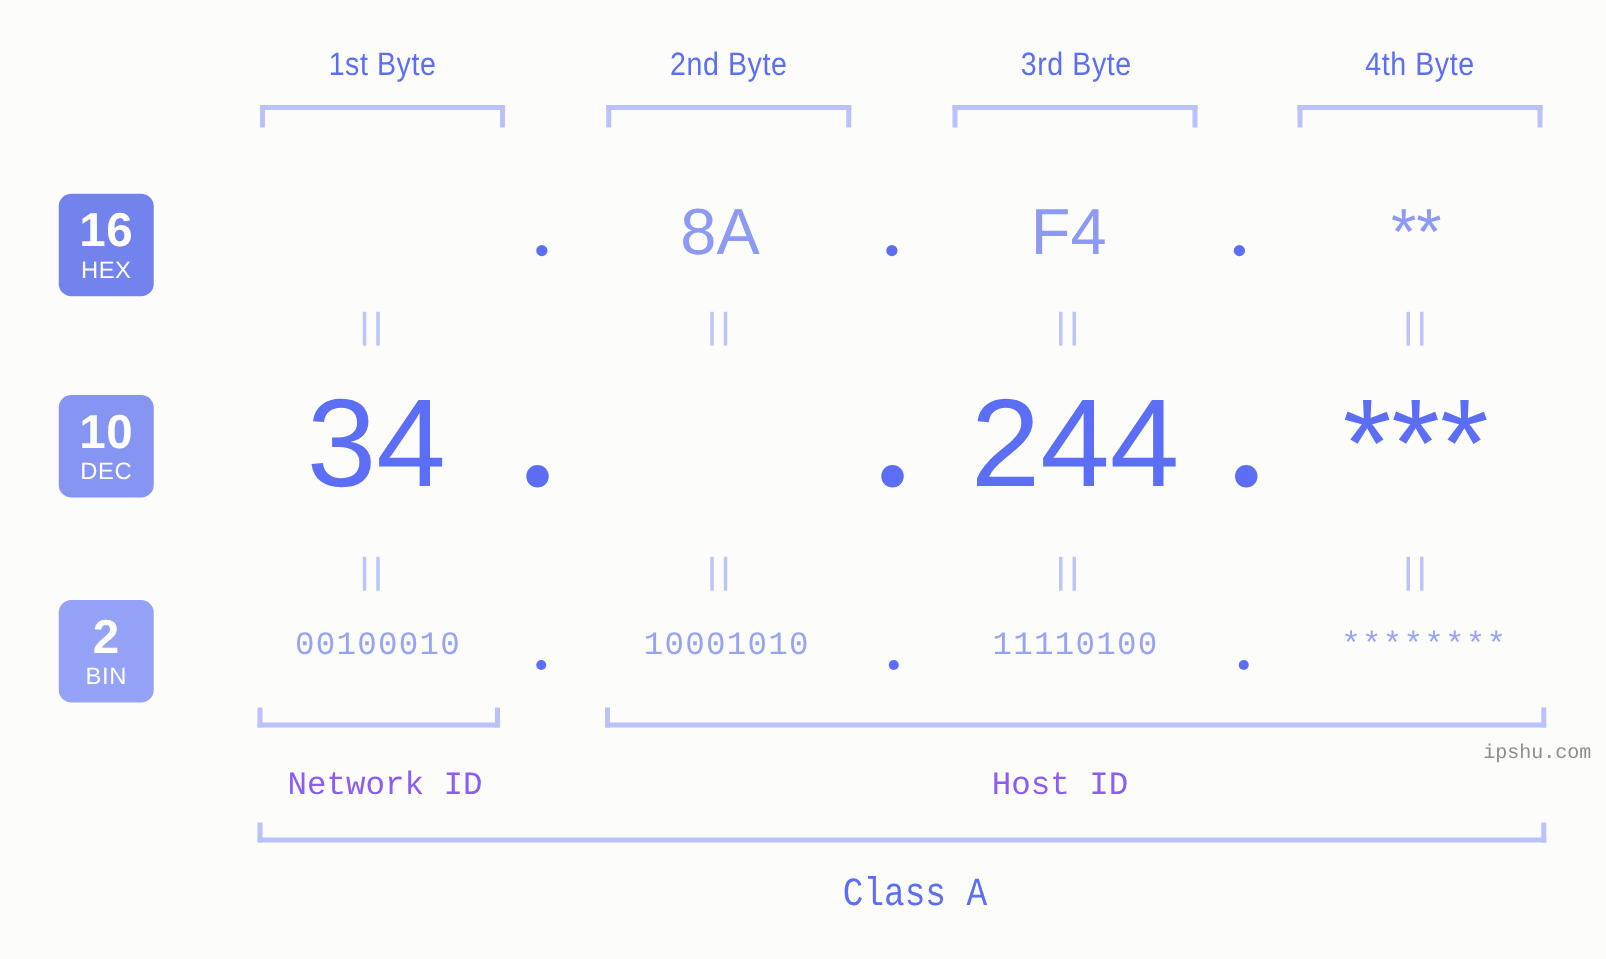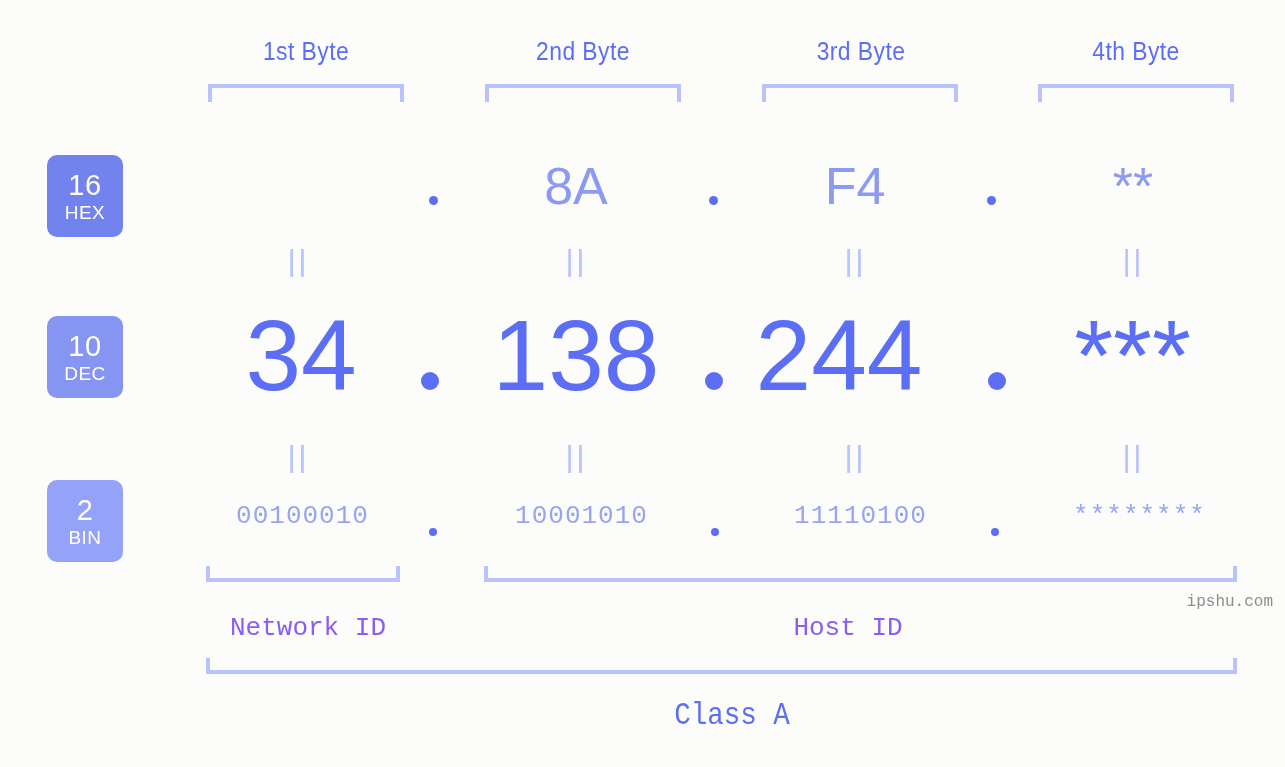--- a/index.html
+++ b/index.html
@@ -55,22 +55,22 @@
     height: 82px;
     border-radius: 10px;
     color: #ffffff;
     display: flex;
     flex-direction: column;
     align-items: center;
     justify-content: center;
     line-height: 1;
   }
   .badge .num {
-    font-size: 29px;
-    font-weight: 400;
+    font-size: 38px;
+    font-weight: 700;
     letter-spacing: 0.5px;
   }
   .badge .lbl {
     font-size: 19px;
     font-weight: 400;
     margin-top: 3px;
     letter-spacing: 0.5px;
   }
   .badge-hex { top: 155px; background: #7383ed; }
   .badge-dec { top: 316px; background: #8694f2; }
@@ -186,22 +186,21 @@
   <div class="dot dot-hex" style="left:429px; top:196px;"></div>
   <div class="dot dot-hex" style="left:709px; top:196px;"></div>
   <div class="dot dot-hex" style="left:987px; top:196px;"></div>
 
   <div class="eq" style="left:200px; top:244px; width:196px; text-align:center;">||</div>
   <div class="eq" style="left:478px; top:244px; width:196px; text-align:center;">||</div>
   <div class="eq" style="left:757px; top:244px; width:196px; text-align:center;">||</div>
   <div class="eq" style="left:1035px; top:244px; width:196px; text-align:center;">||</div>
 
   <div class="cell dec-val" style="left:196px; top:305px; width:210px;">34</div>
-  <div class="cell dec-val" style="left:456px; top:305px; width:240px;">138</div>
-  <div class="cell dec-val" style="left:719px; top:305px; width:240px;">244</div>
+  <div class="cell dec-val" style="left:740px; top:305px; width:240px;">244</div>
   <div class="cell dec-val" style="left:1025px; top:305px; width:215px;">***</div>
 
   <div class="dot dot-dec" style="left:421px; top:372px;"></div>
   <div class="dot dot-dec" style="left:705px; top:372px;"></div>
   <div class="dot dot-dec" style="left:988px; top:372px;"></div>
 
   <div class="eq" style="left:200px; top:440px; width:196px; text-align:center;">||</div>
   <div class="eq" style="left:478px; top:440px; width:196px; text-align:center;">||</div>
   <div class="eq" style="left:757px; top:440px; width:196px; text-align:center;">||</div>
   <div class="eq" style="left:1035px; top:440px; width:196px; text-align:center;">||</div>

